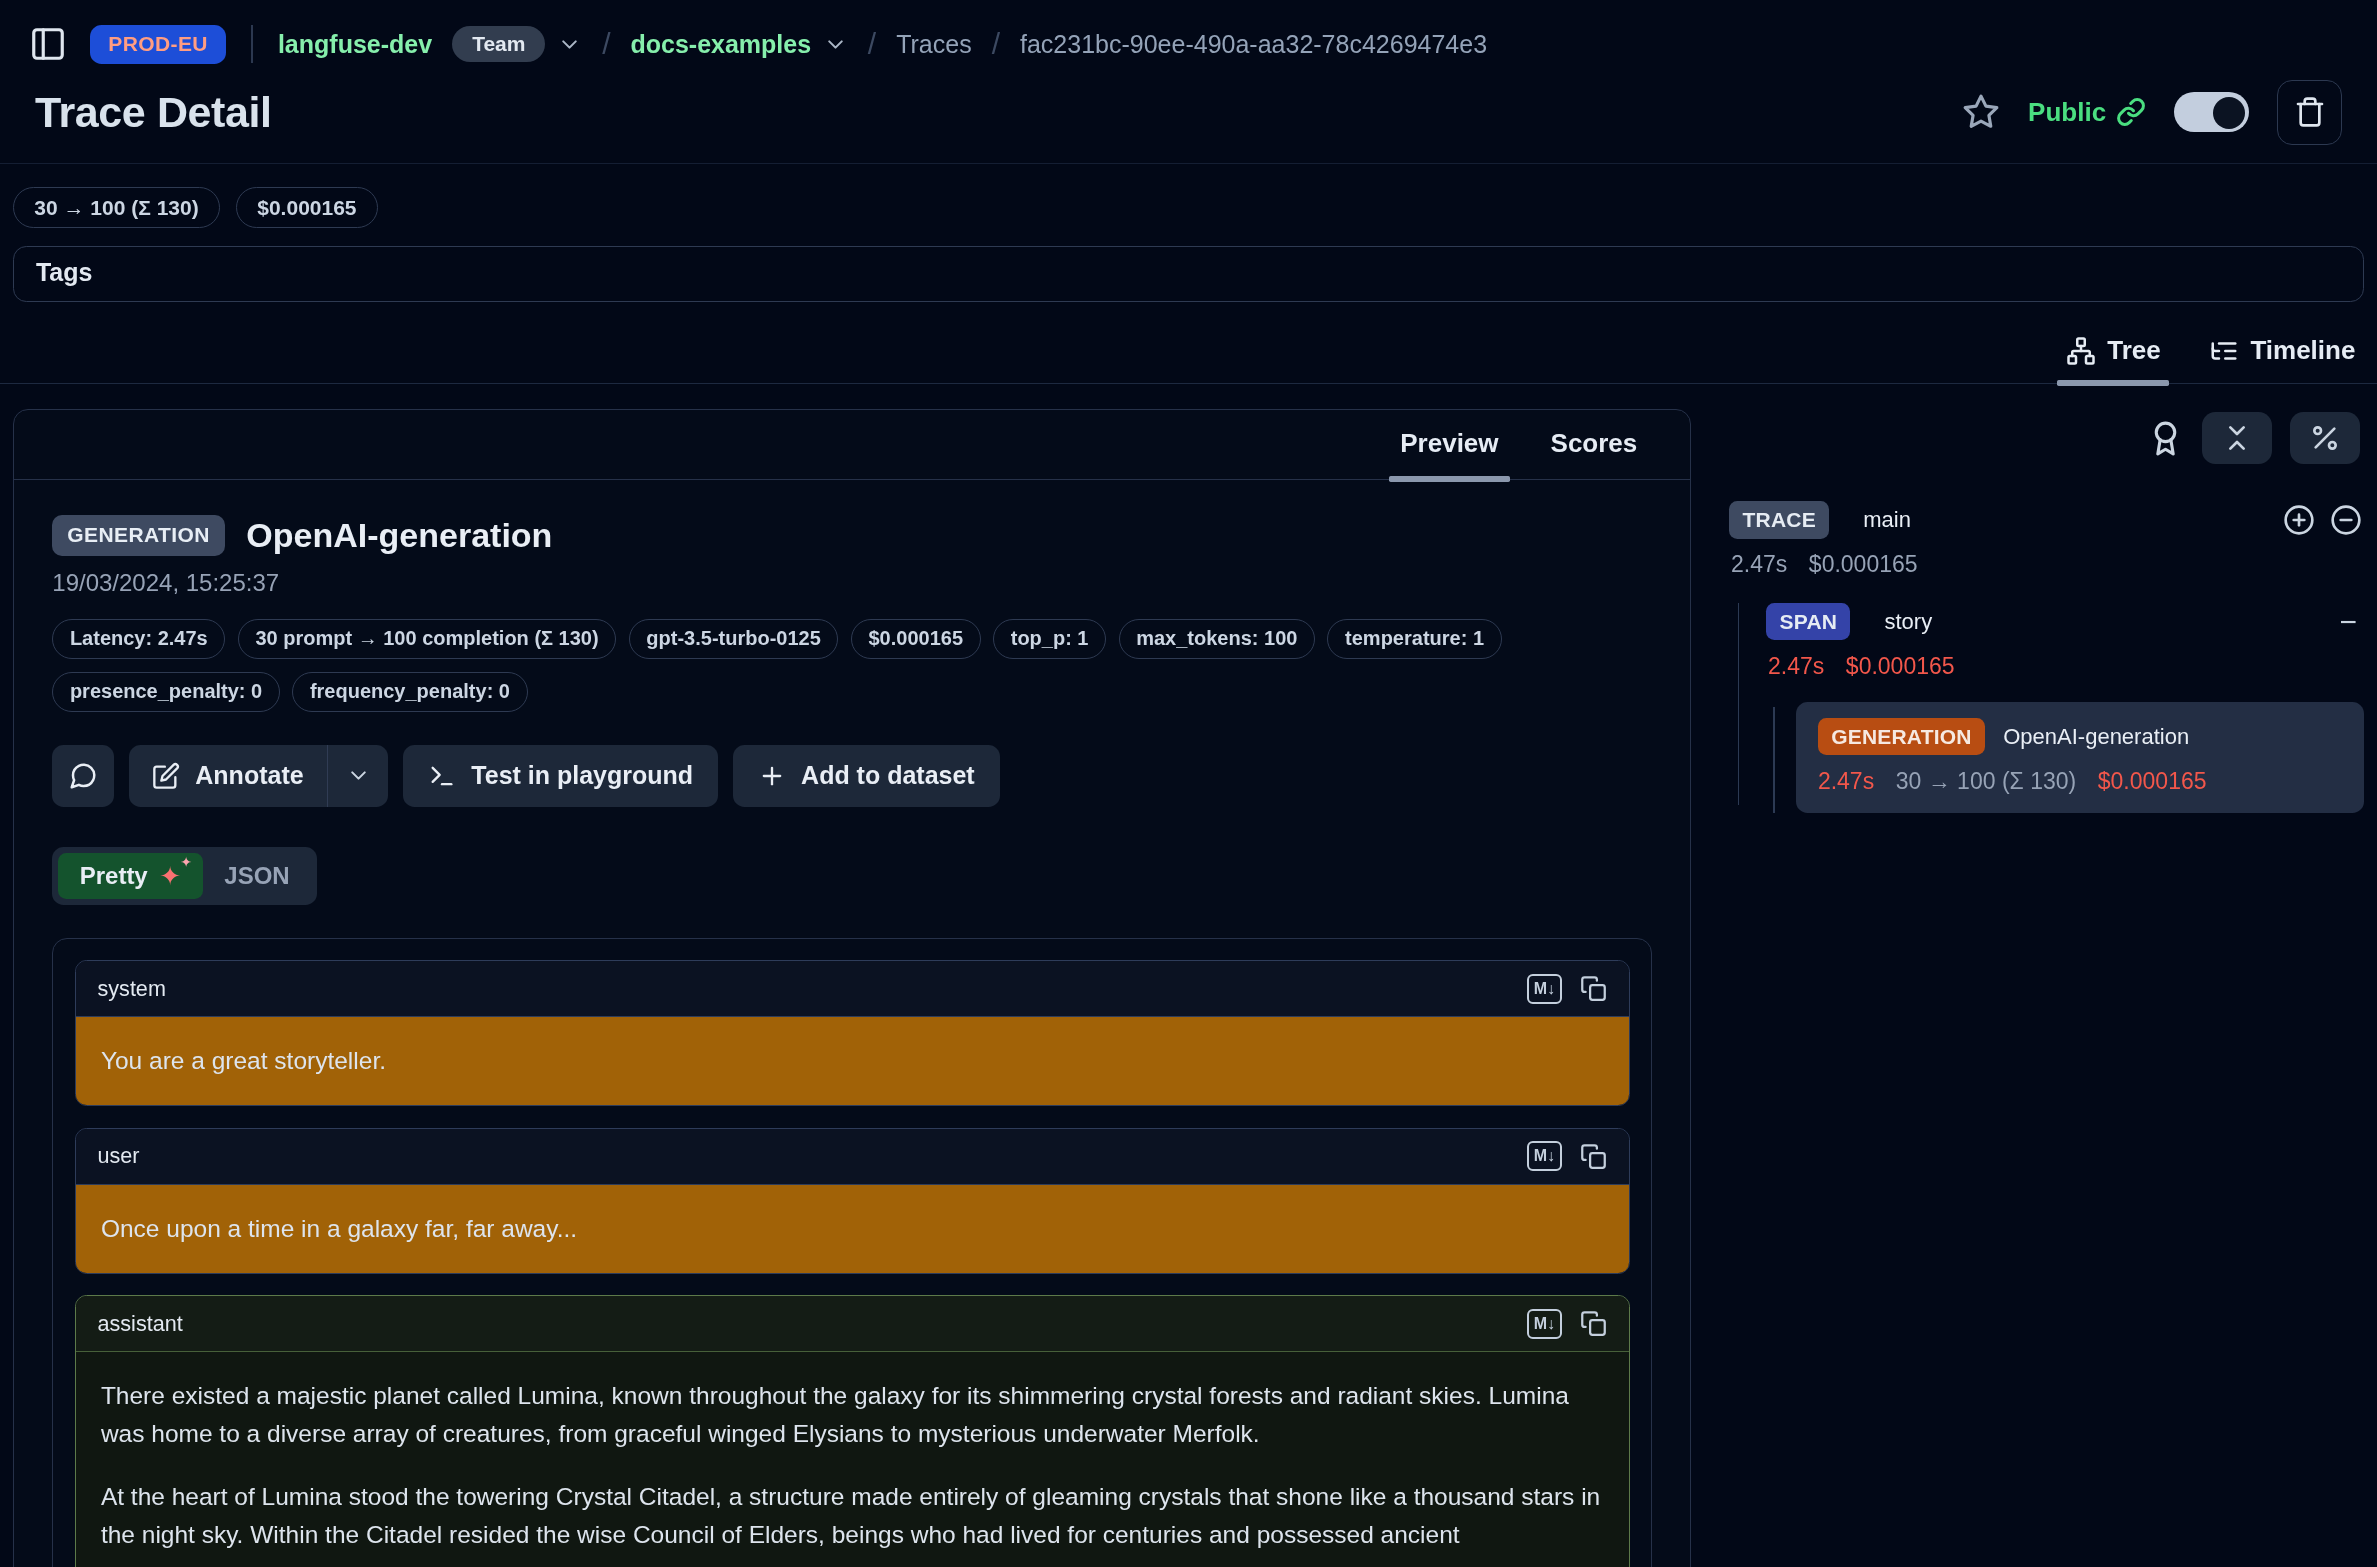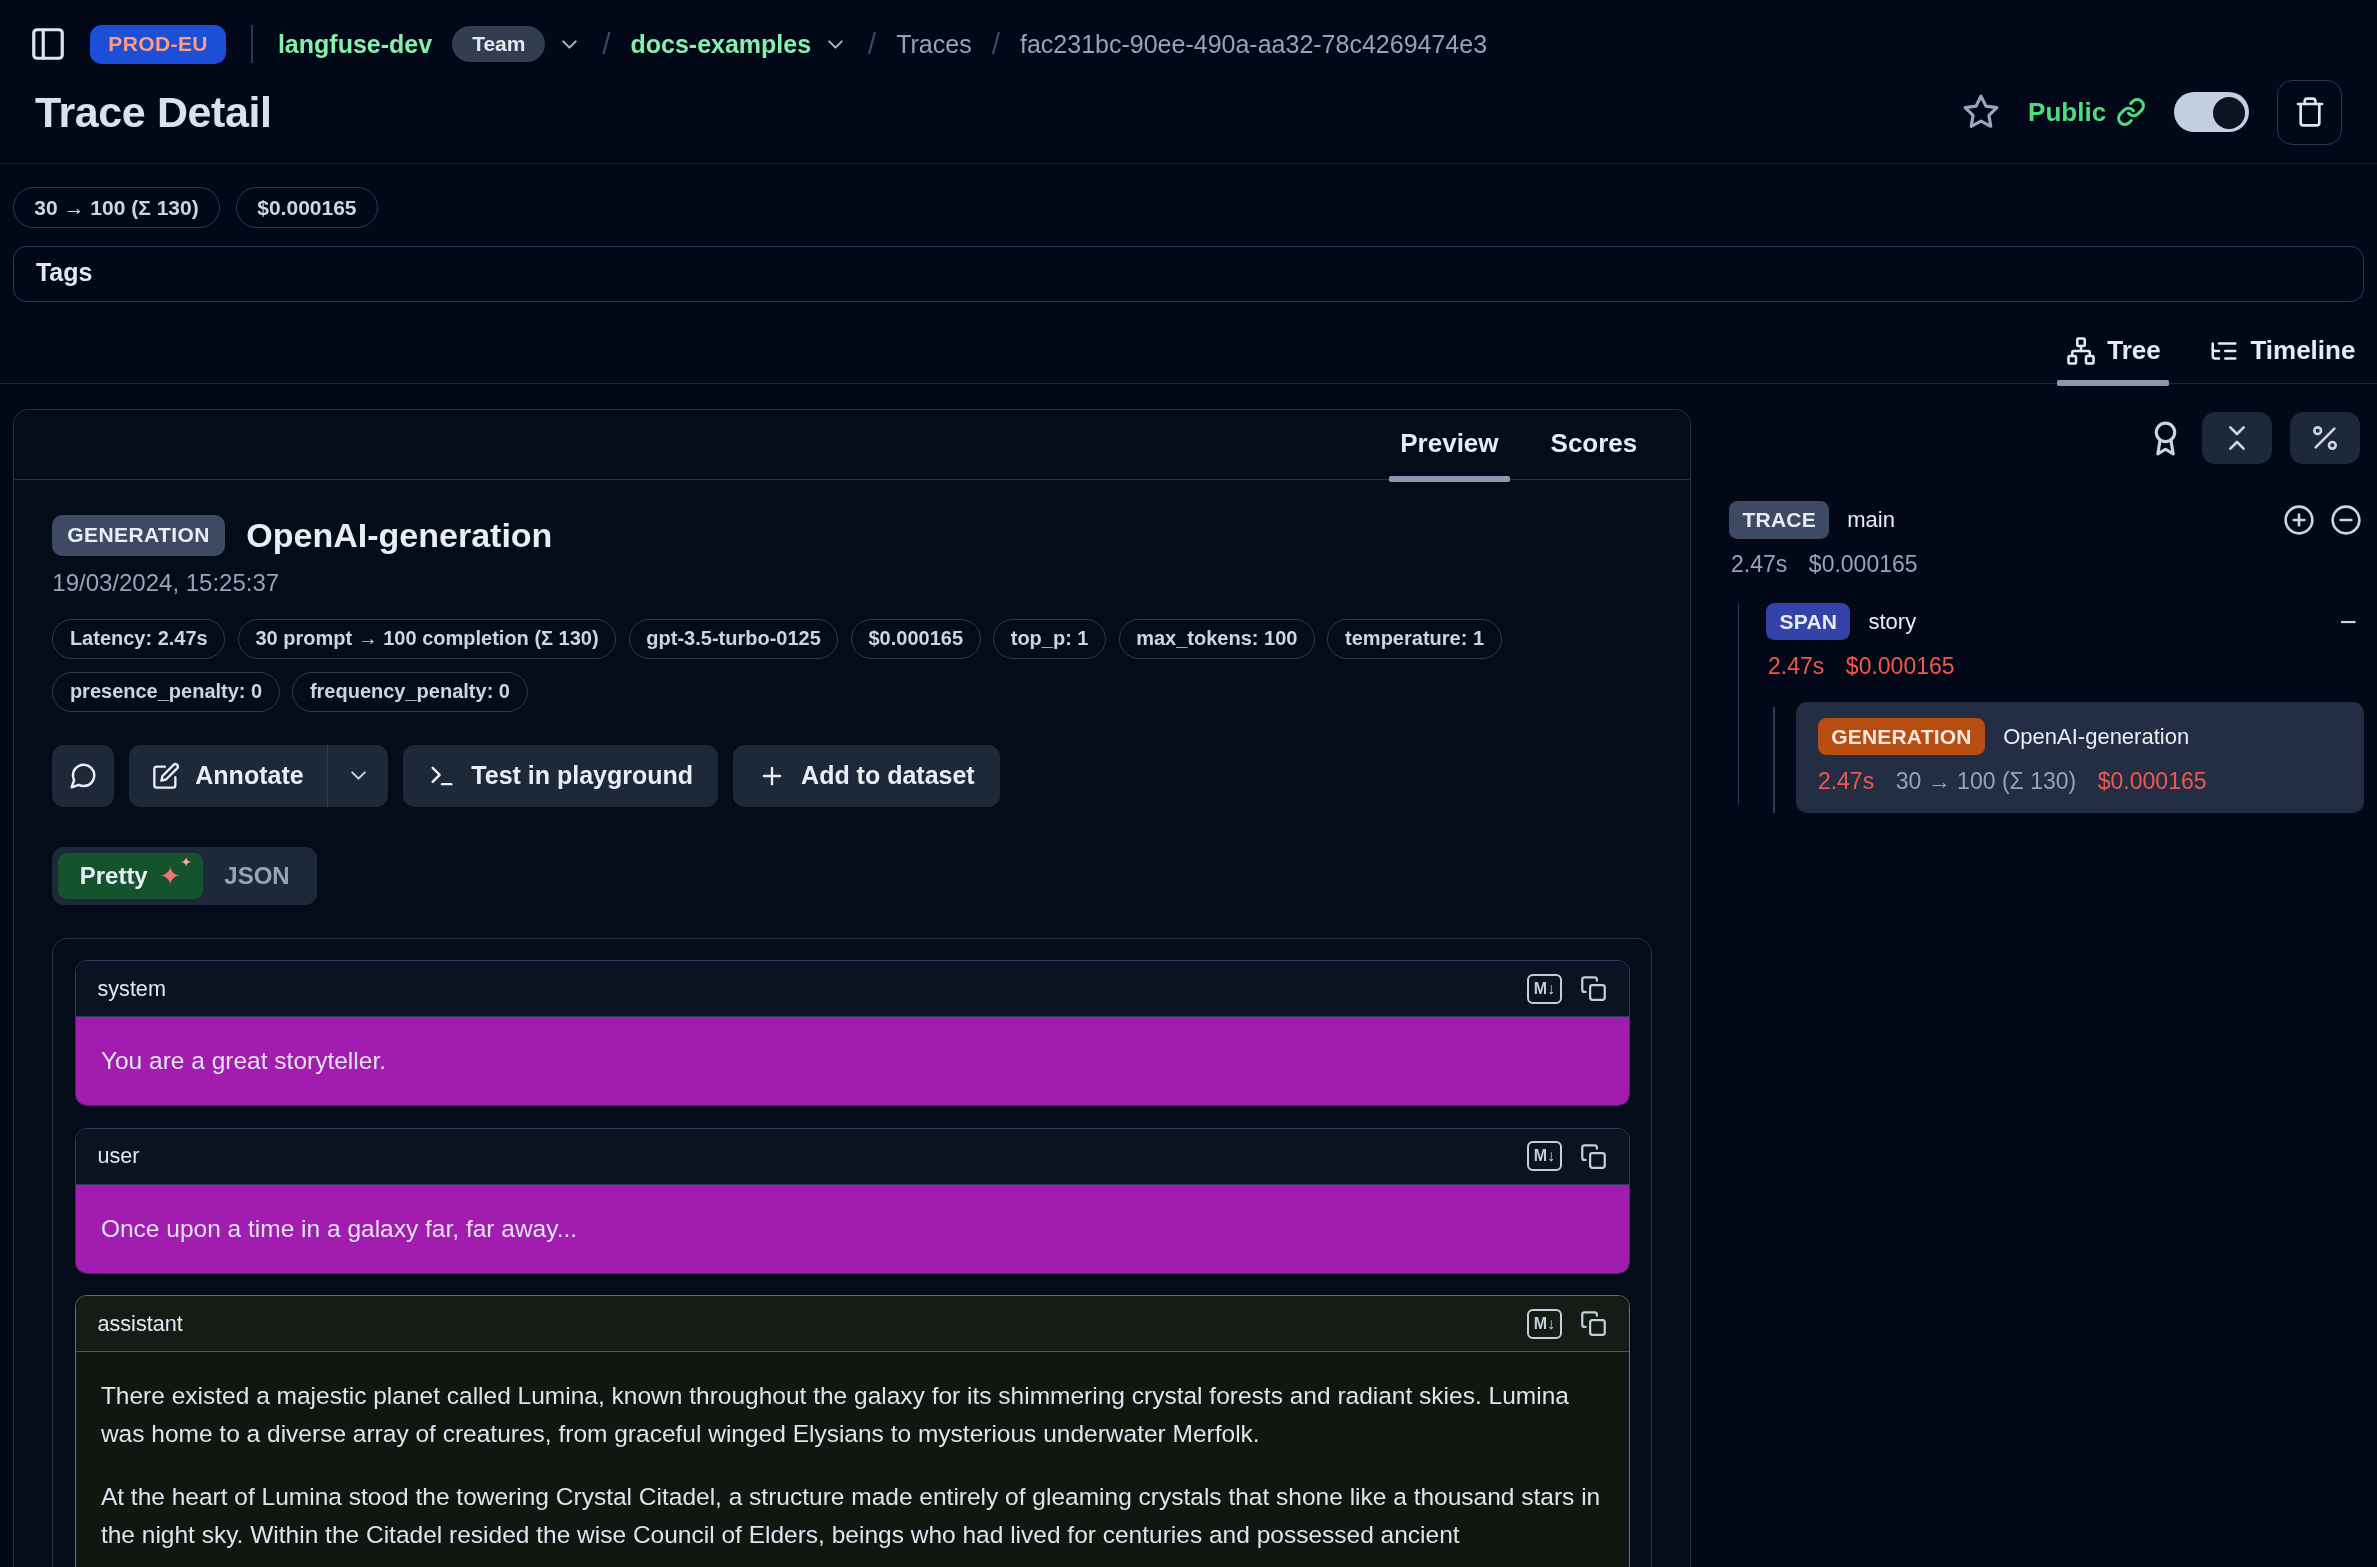--- a/index.html
+++ b/index.html
@@ -75,34 +75,34 @@
   .spark i { position:absolute; top:-7.5px; right:-10.8px; font-style:normal; font-size:14px; color:#fda4af; }
 
   .messages-wrap { margin-top:33px; border:1.7px solid #263149; border-radius:15px; padding:21.6px; }
   .msg { border:1.7px solid #2e3c5a; border-radius:11.6px; overflow:hidden; margin-bottom:21.6px; }
   .msg:last-child { margin-bottom:0; }
   .msg-header { display:flex; justify-content:space-between; align-items:center; padding:12.5px 21.6px; background:#0b1222; border-bottom:1.7px solid #2e3c5a; }
   .msg-role { font-size:21.6px; font-weight:400; color:#e3e9f1; }
   .msg-icons { display:flex; align-items:center; gap:18.3px; }
   .md-chip { min-width:35px; height:30px; border:2.5px solid #c4cfdd; border-radius:5.8px; display:flex; align-items:center; justify-content:center; font-size:16px; font-weight:700; color:#c4cfdd; cursor:pointer; }
   .copy-icon { cursor:pointer; }
-  .msg-body { padding:25px; background:#a21caf; font-size:24.5px; color:#dde4ed; line-height:1.55; }
+  .msg-body { padding:25px; background:#a16207; font-size:24.5px; color:#dde4ed; line-height:1.55; }
   .msg-body p + p { margin-top:25px; }
   .msg.assistant { border-color:#5d7a4a; }
   .msg.assistant .msg-header { background:#141c15; border-bottom-color:#47603a; }
   .msg.assistant .msg-body { background:#101711; }
 
   
   .sidebar { flex:1; padding-top:3.3px; }
   .side-icons { display:flex; justify-content:flex-end; align-items:center; gap:18.3px; padding-right:3.3px; }
   .side-btn { width:70px; height:52px; background:#1d2839; border-radius:13.3px; display:flex; align-items:center; justify-content:center; cursor:pointer; }
 
   .tree { margin-top:37px; }
   .node-row { display:flex; justify-content:space-between; align-items:center; }
-  .node-left { display:flex; align-items:center; gap:18px; }
+  .node-left { display:flex; align-items:center; gap:34px; }
   .node-badge { font-size:21px; font-weight:700; letter-spacing:0.2px; padding:6.7px 13.3px; border-radius:8.3px; color:#e6ecf3; }
   .node-badge.trace { background:#3e4a61; }
   .node-badge.span { background:#3443a8; }
   .node-badge.generation { background:#b84d12; color:#f6e9e1; }
   .node-name { font-size:22px; font-weight:500; color:#e9eef5; }
   .node-actions { display:flex; align-items:center; gap:15px; padding-right:1.7px; }
   .metrics { display:flex; gap:21.6px; margin:12.5px 0 0 1.7px; font-size:23px; color:#97a3b6; }
   .metrics.alert { color:#f2574b; }
   .metrics .dim { color:#97a3b6; }
   .metrics .alert-val { color:#f2574b; }

